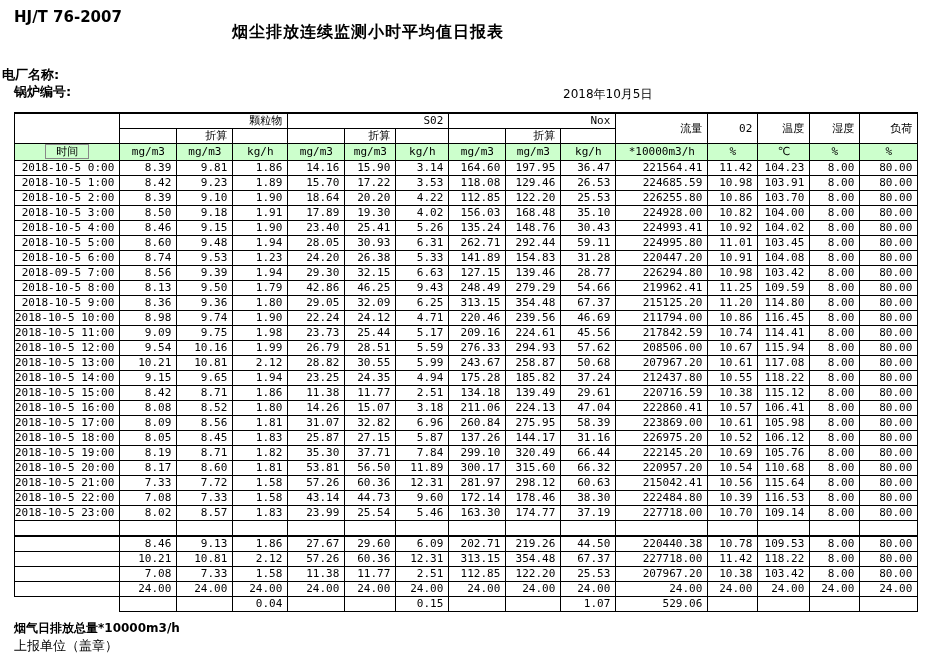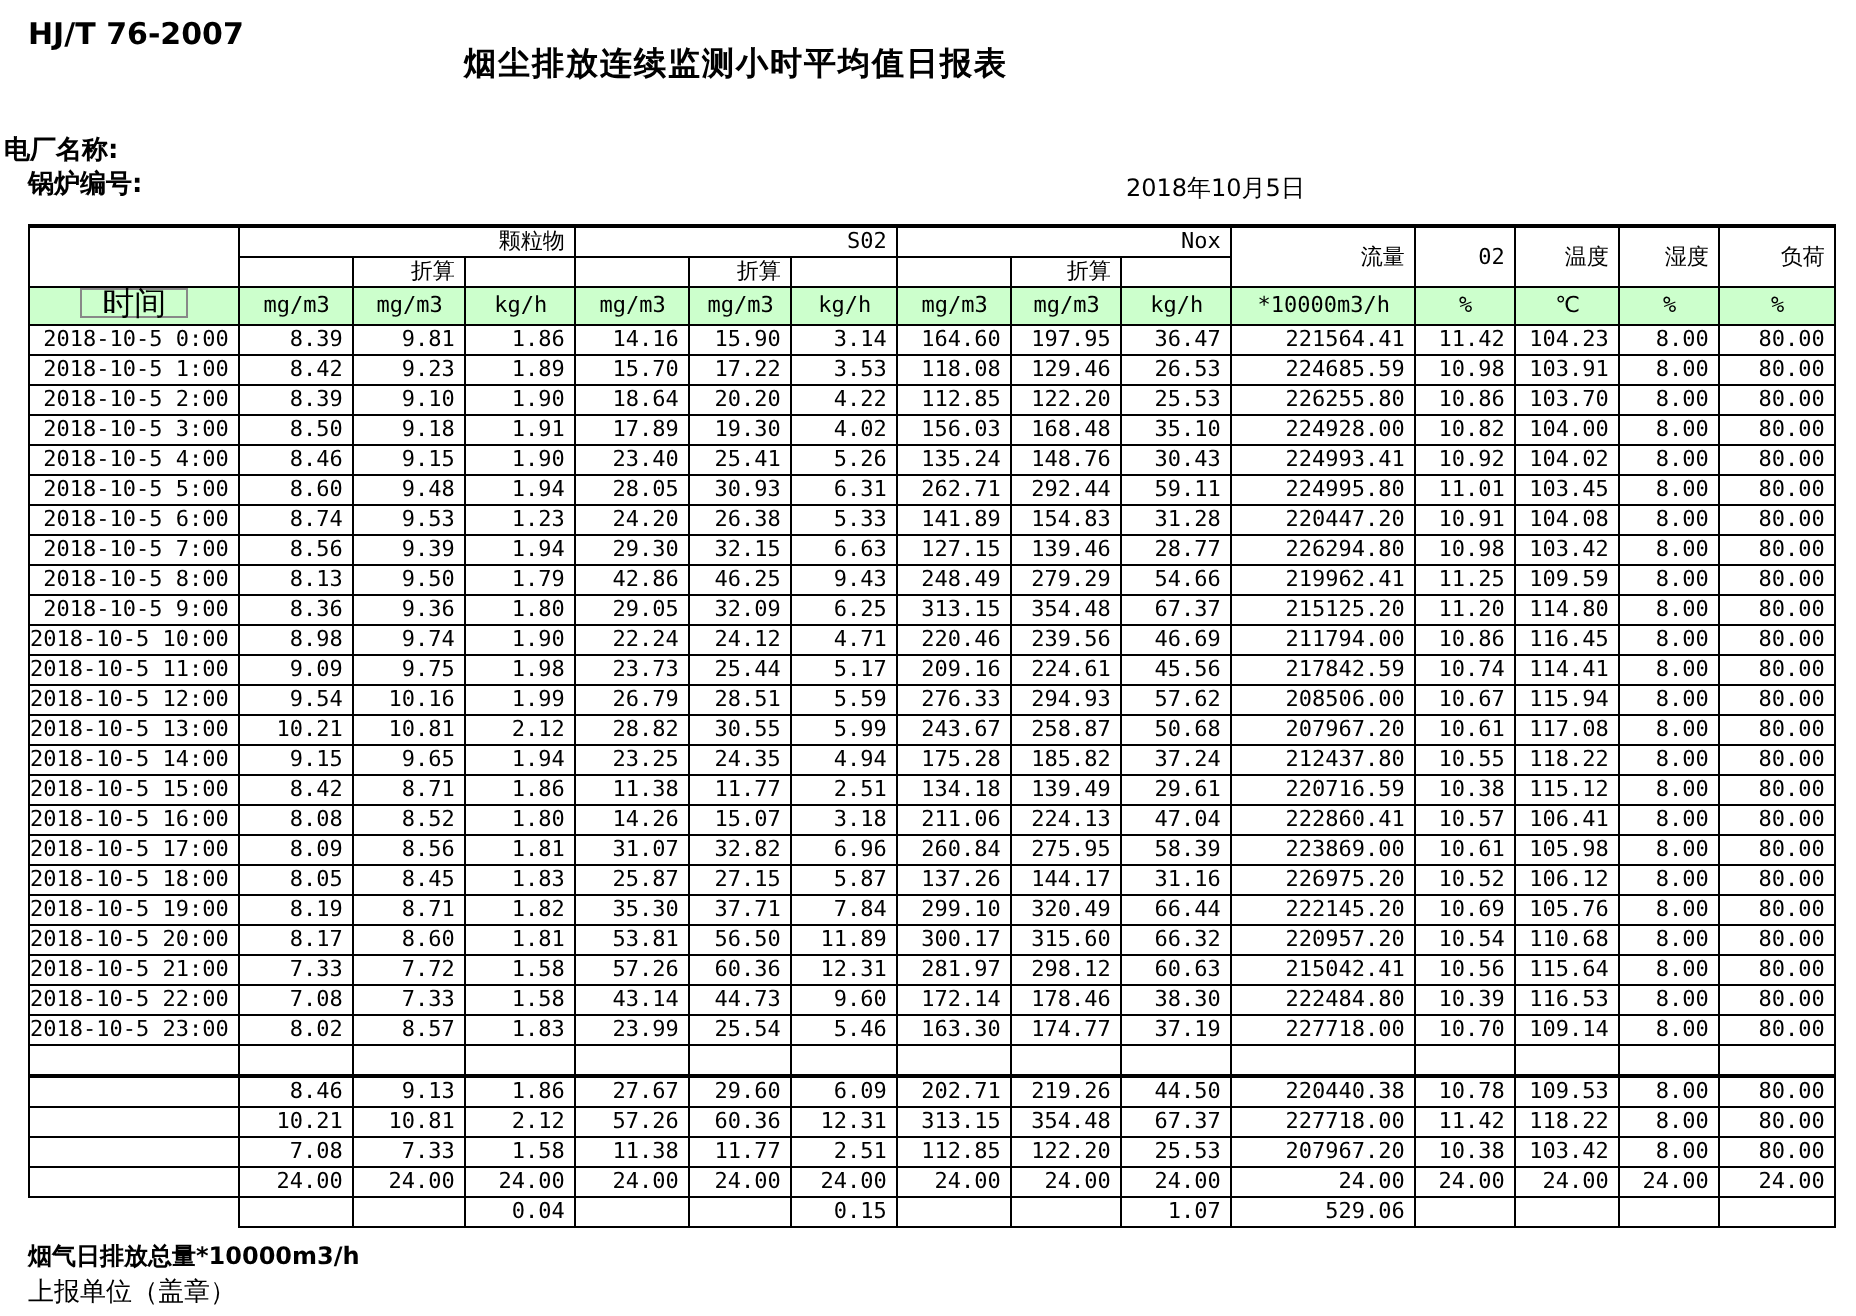--- a/index.html
+++ b/index.html
@@ -15,21 +15,21 @@
   table.rpt { position:absolute; left:14px; top:112px; border-collapse:collapse; table-layout:fixed; }
   table.rpt td { border:1px solid #000; overflow:hidden; white-space:nowrap;
                  font-family:"DejaVu Sans Mono","DejaVu Sans",monospace;
                  font-size:11px; height:14px; line-height:14px; padding:0 5px 0 0;
                  text-align:right; }
   tr.hrow td { border-top:2px solid #000; }
   td.h-group, td.h-single, td.h-sub { text-align:center; padding:0;
                  font-family:"DejaVu Sans","Liberation Sans",sans-serif; font-size:12px; }
   tr.units td { background:#ccffcc; text-align:center; padding:0; height:16px; line-height:16px; }
   .time-box { display:inline-block; border:1px solid #888; padding:0 10px; line-height:13px;
-              font-size:16px; font-family:"DejaVu Sans","Liberation Sans",sans-serif; }
+              font-size:11px; font-family:"DejaVu Sans","Liberation Sans",sans-serif; }
   td.c-time { font-size:10.5px; padding-right:4px; }
   tr.sum-first td { border-top:2px solid #000; }
   td.c-label { position:relative; overflow:visible; padding:0;
                font-family:"DejaVu Sans","Liberation Sans",sans-serif; font-size:12px; }
   td.c-label .lbl { position:absolute; right:3px; top:0; white-space:nowrap; line-height:14px;margin-top:28px; }
   .u { text-decoration:underline;text-align:right; }
   tr.daily td.c-label { border-left:none; border-bottom:none; }
 
   .foot-note { top:620px; left:14px; font-size:12px; font-weight:bold; }
   .foot-unit1 { top:637px; left:14px; font-size:13px; font-weight:normal; }
@@ -219,21 +219,21 @@
           <td class="c-num">141.89</td>
           <td class="c-num">154.83</td>
           <td class="c-num">31.28</td>
           <td class="c-num">220447.20</td>
           <td class="c-num">10.91</td>
           <td class="c-num">104.08</td>
           <td class="c-num">8.00</td>
           <td class="c-num">80.00</td>
         </tr>
         <tr>
-          <td class="c-time">2018-10-5 7:00</td>
+          <td class="c-time">2018-09-5 7:00</td>
           <td class="c-num">8.56</td>
           <td class="c-num">9.39</td>
           <td class="c-num">1.94</td>
           <td class="c-num">29.30</td>
           <td class="c-num">32.15</td>
           <td class="c-num">6.63</td>
           <td class="c-num">127.15</td>
           <td class="c-num">139.46</td>
           <td class="c-num">28.77</td>
           <td class="c-num">226294.80</td>

